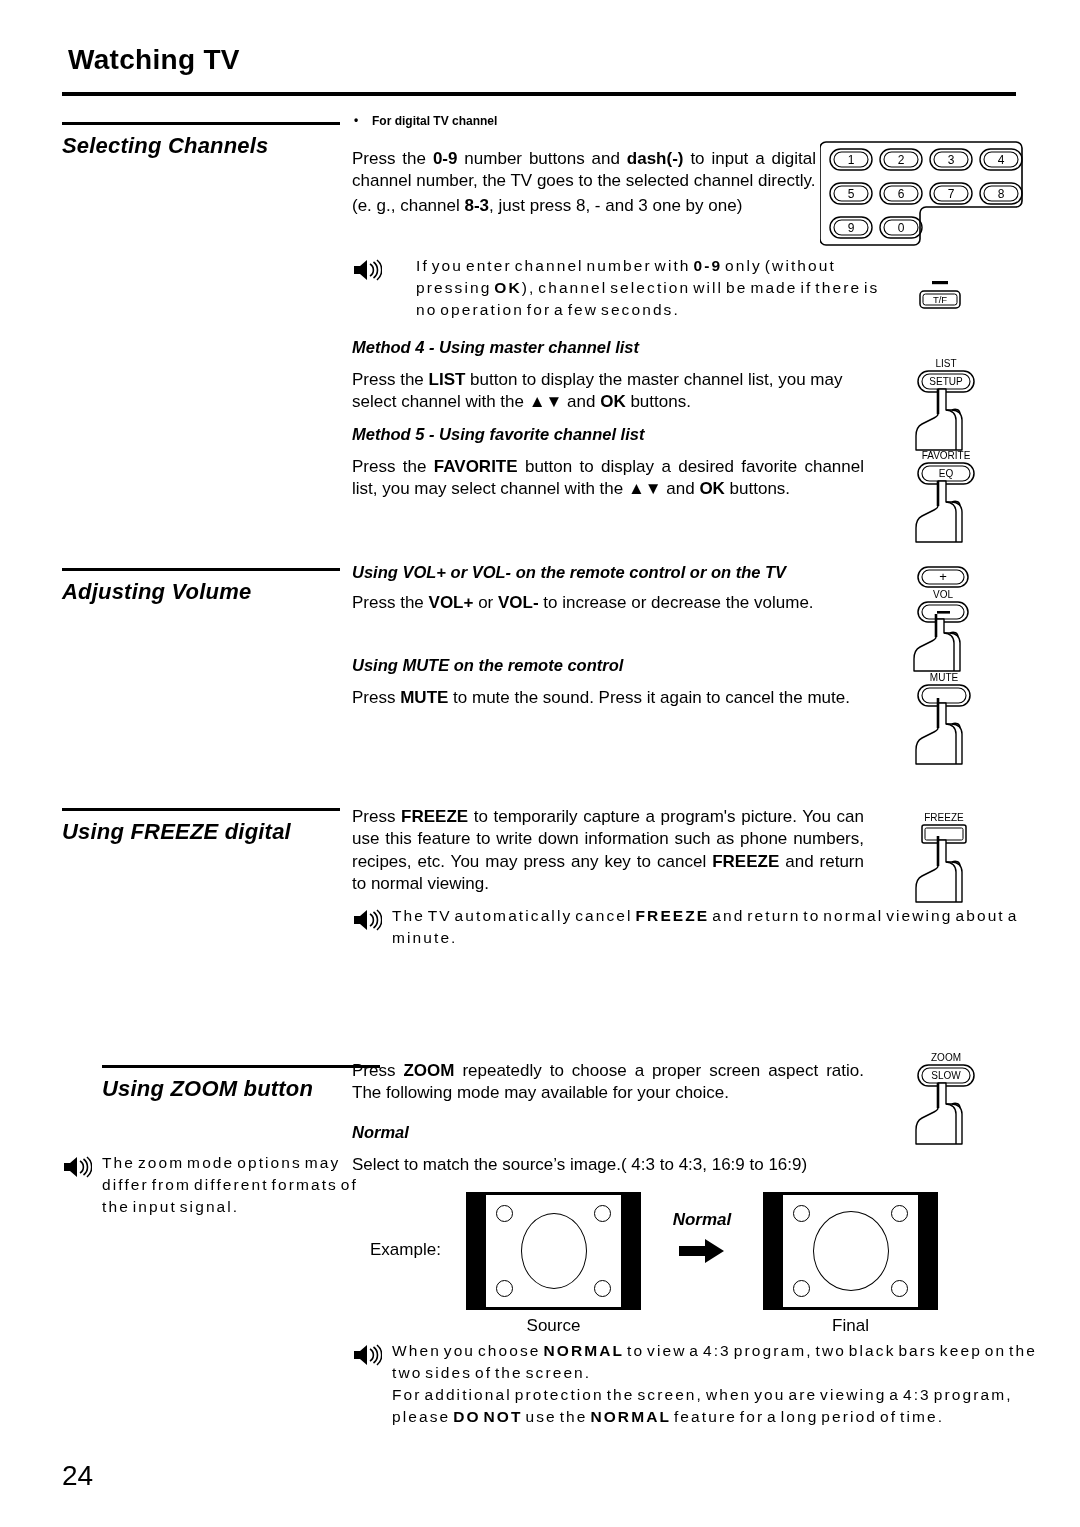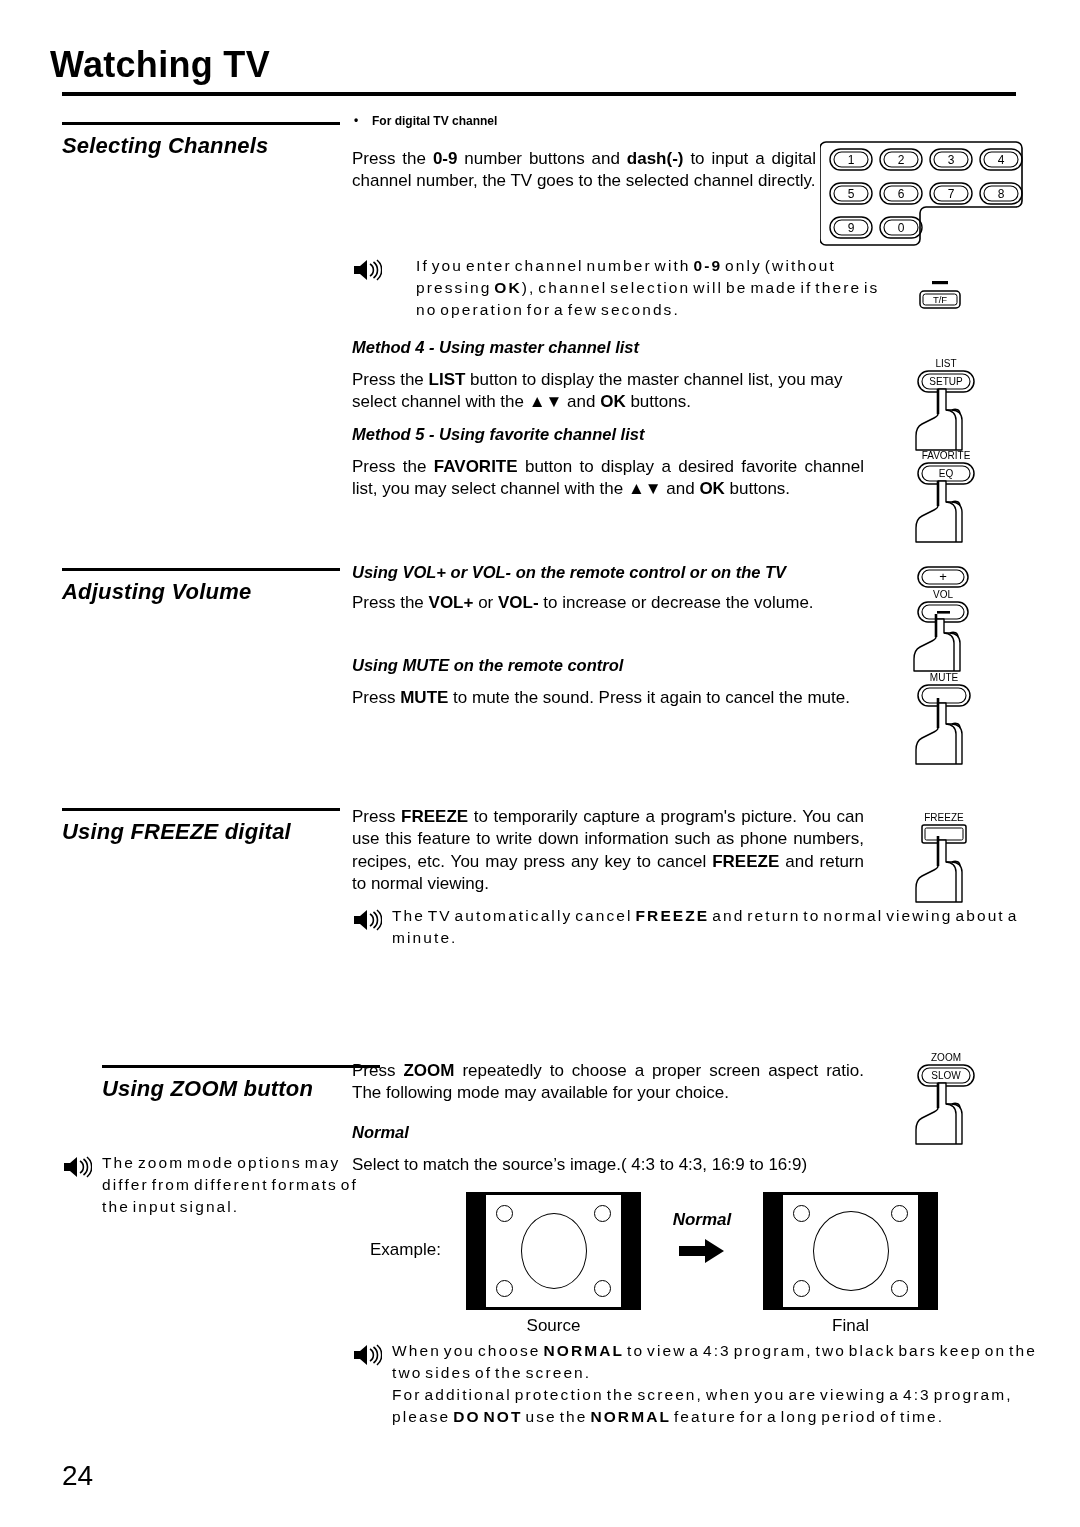--- a/index.html
+++ b/index.html
@@ -15,23 +15,23 @@
     position: relative;
     width: 1080px;
     height: 1527px;
     background: #ffffff;
     overflow: hidden;
   }
 
   
   .page-title {
     position: absolute;
-    left: 50px;
+    left: 68px;
     top: 44px;
-    font-size: 36px;
+    font-size: 28px;
     font-weight: bold;
     letter-spacing: 0.3px;
   }
   .title-rule {
     position: absolute;
     left: 62px;
     top: 92px;
     width: 954px;
     height: 4px;
     background: #000;
@@ -182,20 +182,21 @@
   <div class="title-rule"></div>
 
   <div class="sec-head" style="top:122px;">
     <div class="rule"></div>
     <div class="label">Selecting Channels</div>
   </div>
 
   <div class="col" style="top:114px;">
     <div class="bullet-head">For digital TV channel</div>
     <p class="body" style="margin-top:20px; width:464px;">Press the <b>0-9</b> number buttons and <b>dash(-)</b> to input a digital channel number, the TV goes to the selected channel directly.</p>
+    <p class="body nojust" style="margin-top:2px;">(e. g., channel <b>8-3</b>, just press 8, - and 3 one by one)</p>
   </div>
 
   <div class="note" style="left:352px; top:255px; width:530px;gap:24px;">
     <span class="spk">
       <svg width="30" height="22" viewBox="0 0 30 22">
         <polygon points="2,7 8,7 15,1 15,21 8,15 2,15" fill="#000"></polygon>
         <path d="M18 5 a7 7 0 0 1 0 12" stroke="#000" stroke-width="1.6" fill="none"></path>
         <path d="M21.5 3 a10 10 0 0 1 0 16" stroke="#000" stroke-width="1.6" fill="none"></path>
         <path d="M25 1 a13 13 0 0 1 0 20" stroke="#000" stroke-width="1.6" fill="none"></path>
       </svg>

